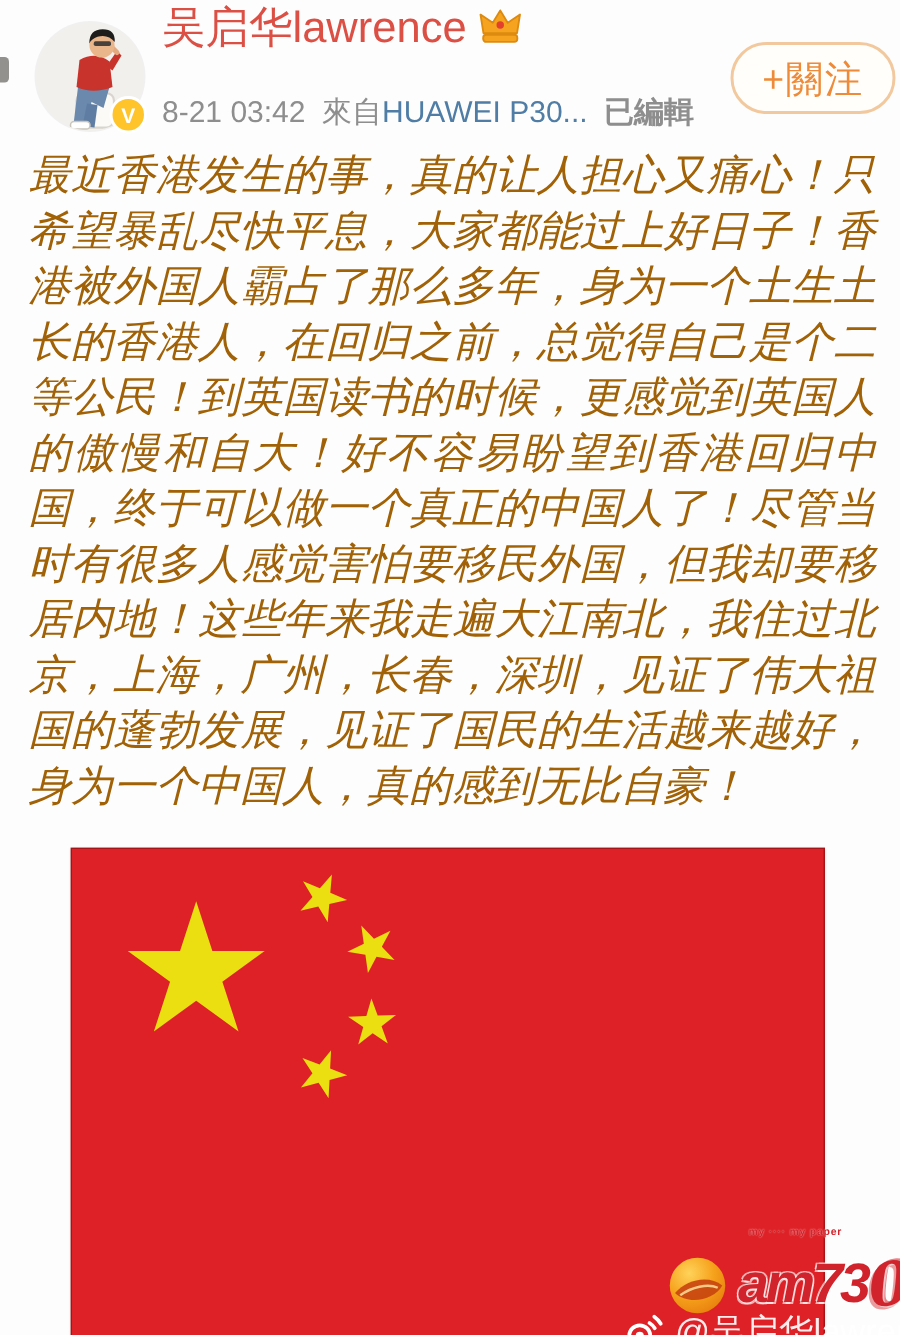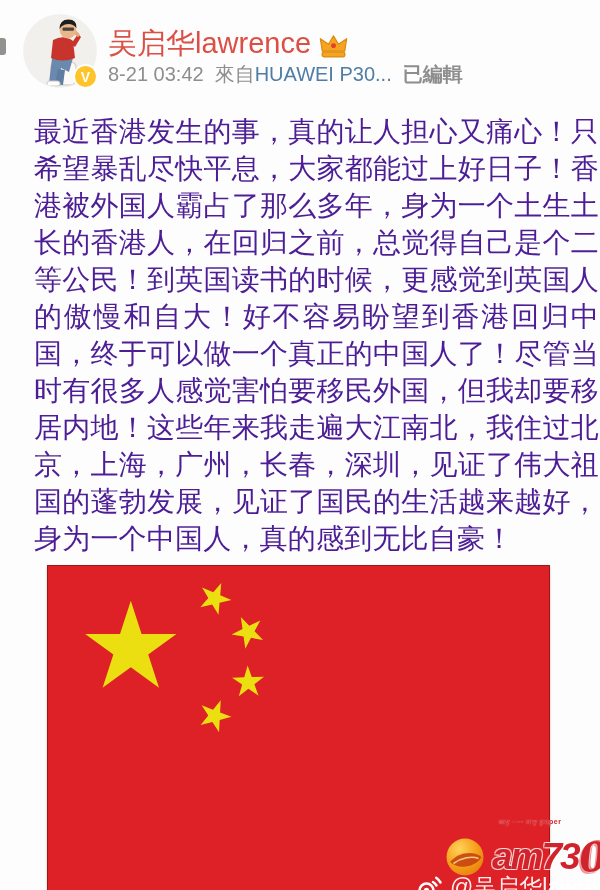--- a/index.html
+++ b/index.html
@@ -16,44 +16,44 @@
     box-shadow:0 0 0 1px rgba(0,0,0,0.05);
   }
   .avatar svg { display:block; width:72px; height:72px; }
   .v-badge {
     position:absolute; left:73px; top:64px; width:25px; height:25px;
     border-radius:50%; background:#ffc42a; border:2px solid #ffffff;
     box-sizing:border-box; color:#ffffff; font-size:14px; font-weight:bold;
     display:flex; align-items:center; justify-content:center;
   }
   .user-row {
-    position:absolute; left:108px; top:26px; display:flex; align-items:flex-end; gap:8px;
+    position:absolute; left:108px; top:2px; display:flex; align-items:flex-start; gap:8px;
   }
   .username { font-size:29px; color:#dc4f44; line-height:34px; }
   .crown svg { display:block; width:29px; height:26px; margin-top:3px; }
   .meta-row {
     position:absolute; left:108px; top:61px; font-size:20px; color:#8e8e8e;
     white-space:nowrap;
   }
   .meta-row .src-prefix { margin-left:11px;font-family:Liberation Serif, serif; }
   .meta-row .src-link { color:#4f7da5;margin-top:12px; }
   .meta-row .edited { margin-left:11px;font-weight:bold; }
   .follow-btn {
     position:absolute; left:487px; top:28px; width:110px; height:48px;
     background:#fffefb; border:2px solid #f2c99e; border-radius:25px;
     color:#ee8a38; font-size:25px; font-family:"Liberation Sans", sans-serif;
     display:flex; align-items:center; justify-content:center; padding:0;
     cursor:pointer; box-sizing:border-box; letter-spacing:1px;
   }
 
   
   .post-text {
-    position:absolute; left:18px; top:97px; width:565px; margin:16px;
-    font-size:28px; line-height:37px; color:#4c1d95;
-    text-align:justify; letter-spacing:0.2px; word-break:break-all;
+    position:absolute; left:18px; top:97px; width:565px; margin:1px;
+    font-size:28px; line-height:37px; color:#a16207;
+    text-align:justify; letter-spacing:0.2px; word-break:break-all;font-style:italic;
   }
 
   
   .post-image {
     position:absolute; left:47px; top:565px; width:503px; height:335px;
     margin:0; overflow:visible; cursor:pointer;
   }
   .flag-svg {
     display:block; width:503px; height:335px;
     box-shadow:inset 0 0 0 1px rgba(80,0,0,0.35), 0 1px 2px rgba(0,0,0,0.25);
@@ -125,20 +125,21 @@
         <rect x="3" y="17.5" width="22" height="4.6" rx="2" fill="#f6a41f" stroke="#dd8a10" stroke-width="1.2"></rect>
         <circle cx="14" cy="11.2" r="2.4" fill="#e23f2f"></circle>
       </svg>
     </span>
   </div>
 
   <div class="meta-row">
     <span>8-21 03:42</span><span class="src-prefix">來自</span><span class="src-link">HUAWEI P30...</span><span class="edited">已編輯</span>
   </div>
 
+  <button class="follow-btn">+關注</button>
 
   <p class="post-text">最近香港发生的事，真的让人担心又痛心！只希望暴乱尽快平息，大家都能过上好日子！香港被外国人霸占了那么多年，身为一个土生土长的香港人，在回归之前，总觉得自己是个二等公民！到英国读书的时候，更感觉到英国人的傲慢和自大！好不容易盼望到香港回归中国，终于可以做一个真正的中国人了！尽管当时有很多人感觉害怕要移民外国，但我却要移居内地！这些年来我走遍大江南北，我住过北京，上海，广州，长春，深圳，见证了伟大祖国的蓬勃发展，见证了国民的生活越来越好，身为一个中国人，真的感到无比自豪！</p>
 
   <figure class="post-image">
     <svg class="flag-svg" viewBox="0 0 503 335" aria-hidden="true">
       <defs>
         <path id="star" d="M0,-1 L0.2245,-0.309 L0.9511,-0.309 L0.3633,0.118 L0.5878,0.809 L0,0.382 L-0.5878,0.809 L-0.3633,0.118 L-0.9511,-0.309 L-0.2245,-0.309 Z" fill="#ebdf12"></path>
       </defs>
       <rect width="503" height="335" fill="#de2126"></rect>
       <rect width="503" height="335" fill="none" stroke="rgba(60,0,0,0.35)" stroke-width="2"></rect>

